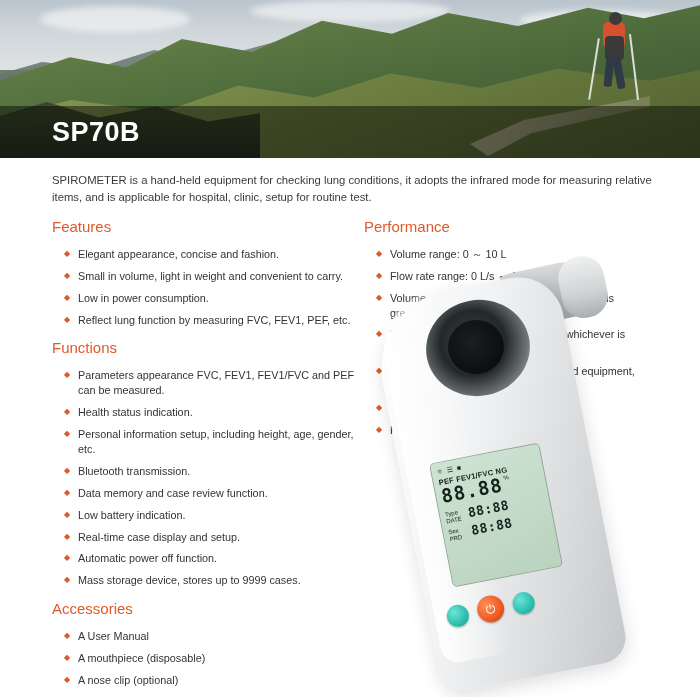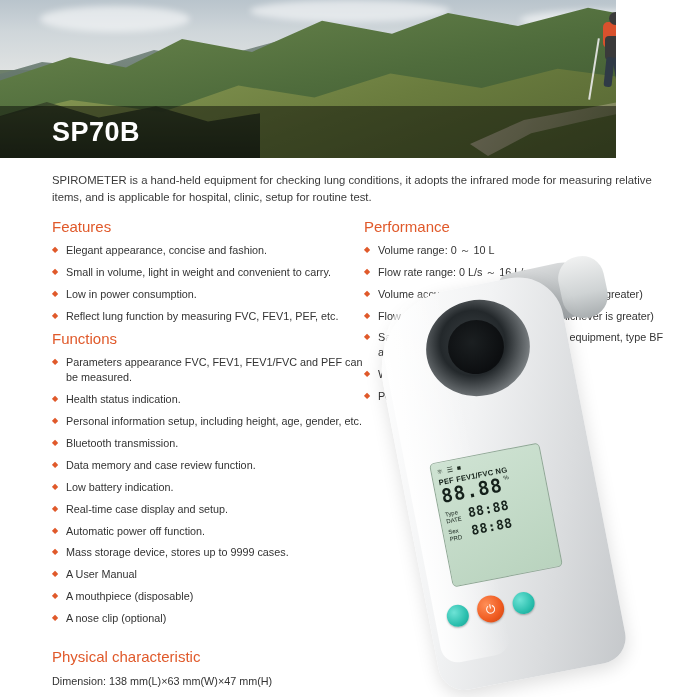--- a/index.html
+++ b/index.html
@@ -10,21 +10,21 @@
     background: #ffffff;
     font-family: "Liberation Sans", sans-serif;
     color: #2b2b2b;
     overflow: hidden;
     position: relative;
   }
 
   
   .hero {
     position: relative;
-    width: 616px;
+    width: 700px;
     height: 158px;
     overflow: hidden;
     background: #6d7f6a;
   }
   .sky {
     position: absolute; left: 0; top: 0; width: 700px; height: 70px;
     background: linear-gradient(180deg, #b9c4cc 0%, #cfd6da 45%, #dfe2e2 100%);
   }
   .ridge-far {
     position: absolute; left: 0; top: 18px; width: 700px; height: 80px;
@@ -89,21 +89,21 @@
   .col-right { position: absolute; left: 364px; top: 0; width: 300px; }
 
   h2.sec {
     color: #e0592a;
     font-size: 15px;
     font-weight: normal;
     margin: 0 0 8px 0;
   }
   .sec-gap { margin-top: 20px; }
 
-  ul.bullets { list-style: none; margin: 0; padding: 0; }
+  ul.bullets { list-style: none; margin: 12px; padding: 0; }
   ul.bullets li {
     position: relative;
     padding-left: 14px;
     font-size: 10.8px;
     line-height: 1.38;
     margin-bottom: 7px;
     color: #333;
   }
   ul.bullets li::before {
     content: "\25C6";
@@ -241,20 +241,21 @@
       <li>Health status indication.</li>
       <li>Personal information setup, including height, age, gender, etc.</li>
       <li>Bluetooth transmission.</li>
       <li>Data memory and case review function.</li>
       <li>Low battery indication.</li>
       <li>Real-time case display and setup.</li>
       <li>Automatic power off function.</li>
       <li>Mass storage device, stores up to 9999 cases.</li>
     </ul>
 
+    <h2 class="sec sec-gap">Accessories</h2>
     <ul class="bullets">
       <li>A User Manual</li>
       <li>A mouthpiece (disposable)</li>
       <li>A nose clip (optional)</li>
     </ul>
 
     <div class="phys">
       <h2 class="sec">Physical characteristic</h2>
       <div class="phys-line">Dimension: 138 mm(L)×63 mm(W)×47 mm(H)</div>
 

